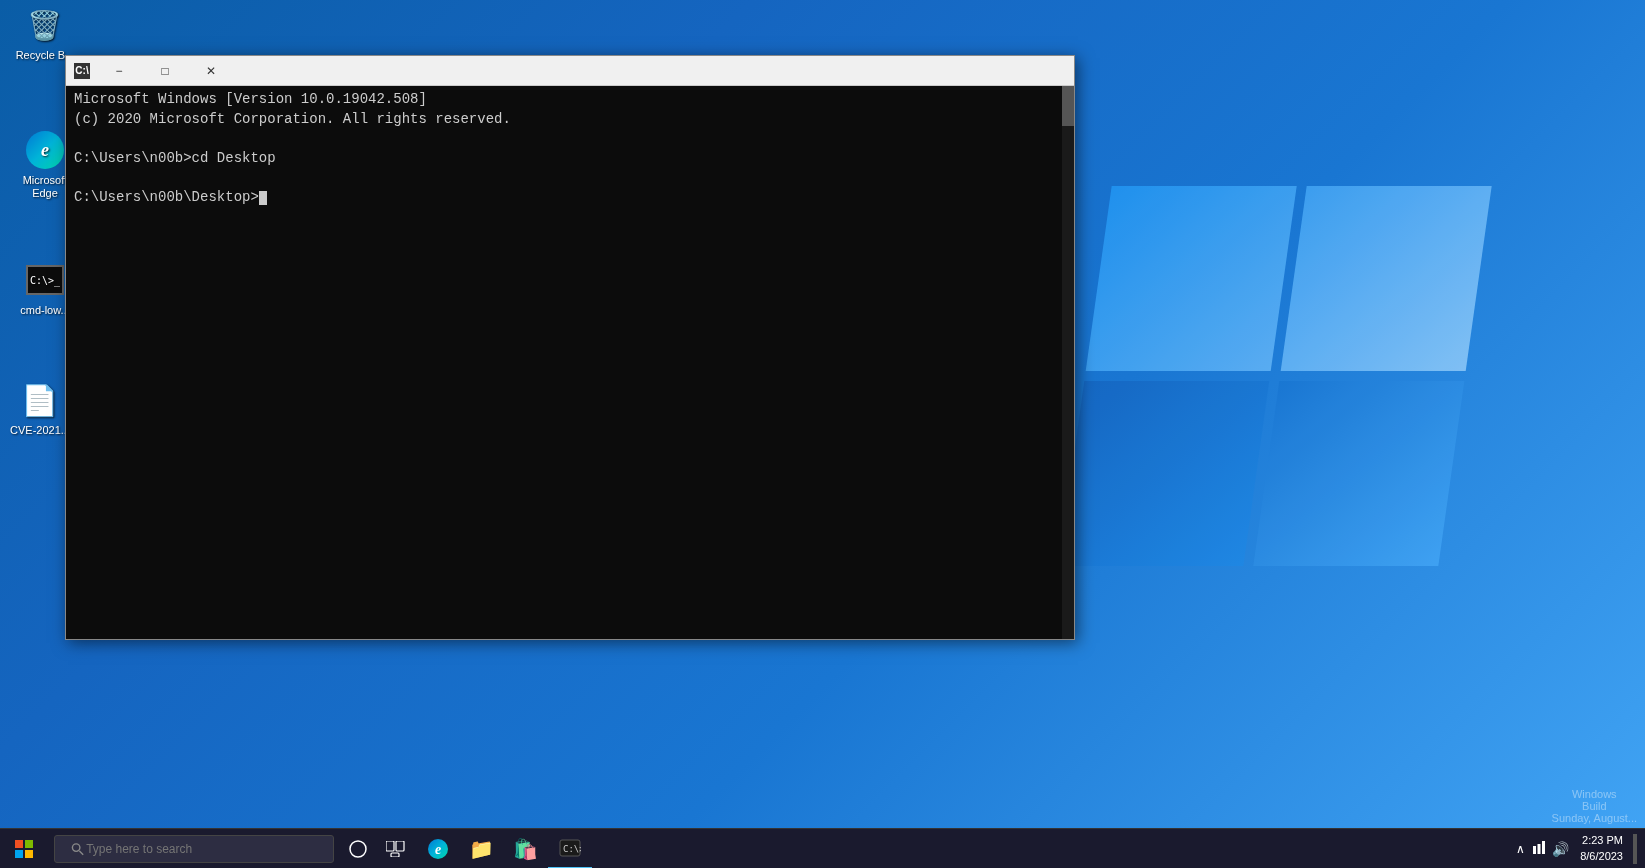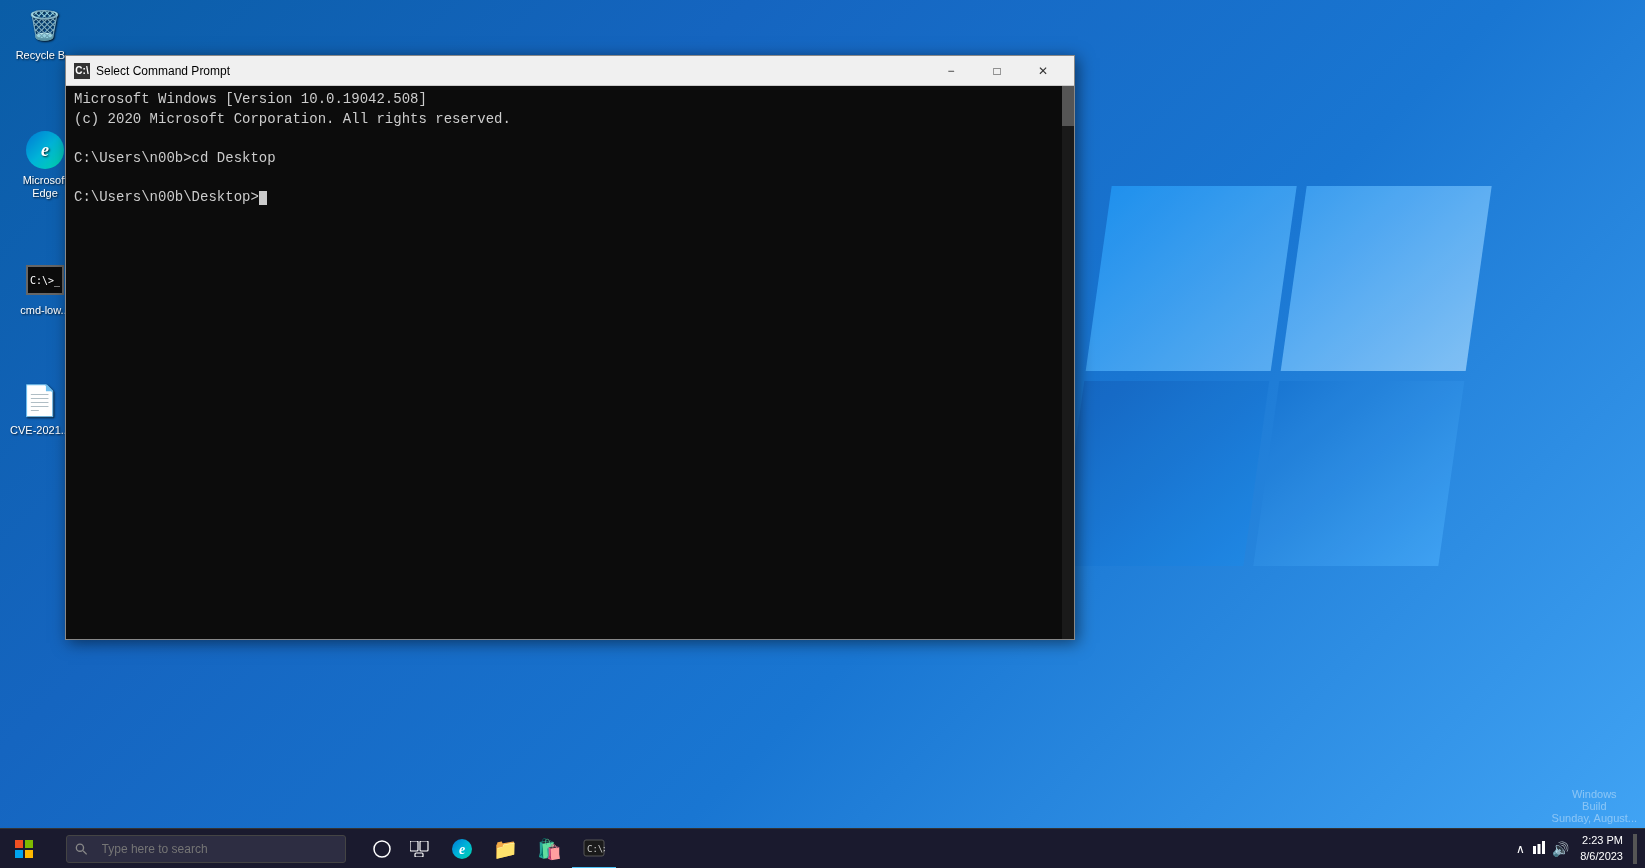--- a/index.html
+++ b/index.html
@@ -214,23 +214,23 @@
     }
 
     .taskbar-search {
       display: flex;
       align-items: center;
       background: #2d2d42;
       border: 1px solid #444;
       border-radius: 3px;
       height: 28px;
       width: 280px;
-      margin: 0 18px;
-      padding: 0 8px;
-      gap: 14px;
+      margin: 0 6px;
+      padding: 0 16px;
+      gap: 2px;
     }
 
     .taskbar-search input {
       background: transparent;
       border: none;
       outline: none;
       color: #aaa;
       font-size: 12px;
       width: 100%;
     }
@@ -373,21 +373,20 @@
 
 <div class="desktop-icon icon-cve">
   <div class="icon-img" style="font-size:30px;">📄</div>
   <span class="icon-label">CVE-2021...</span>
 </div>
 
 <div class="cmd-window">
 
   <div class="cmd-titlebar">
     <div class="cmd-titlebar-icon">C:\</div>
-    <span class="cmd-titlebar-title">Select Command Prompt</span>
     <div class="cmd-titlebar-controls">
       <button class="titlebar-btn">−</button>
       <button class="titlebar-btn">□</button>
       <button class="titlebar-btn close-btn">✕</button>
     </div>
   </div>
 
   <div class="cmd-content">
     <div class="cmd-terminal"><span>Microsoft Windows [Version 10.0.19042.508]</span>
 <span>(c) 2020 Microsoft Corporation. All rights reserved.</span>

